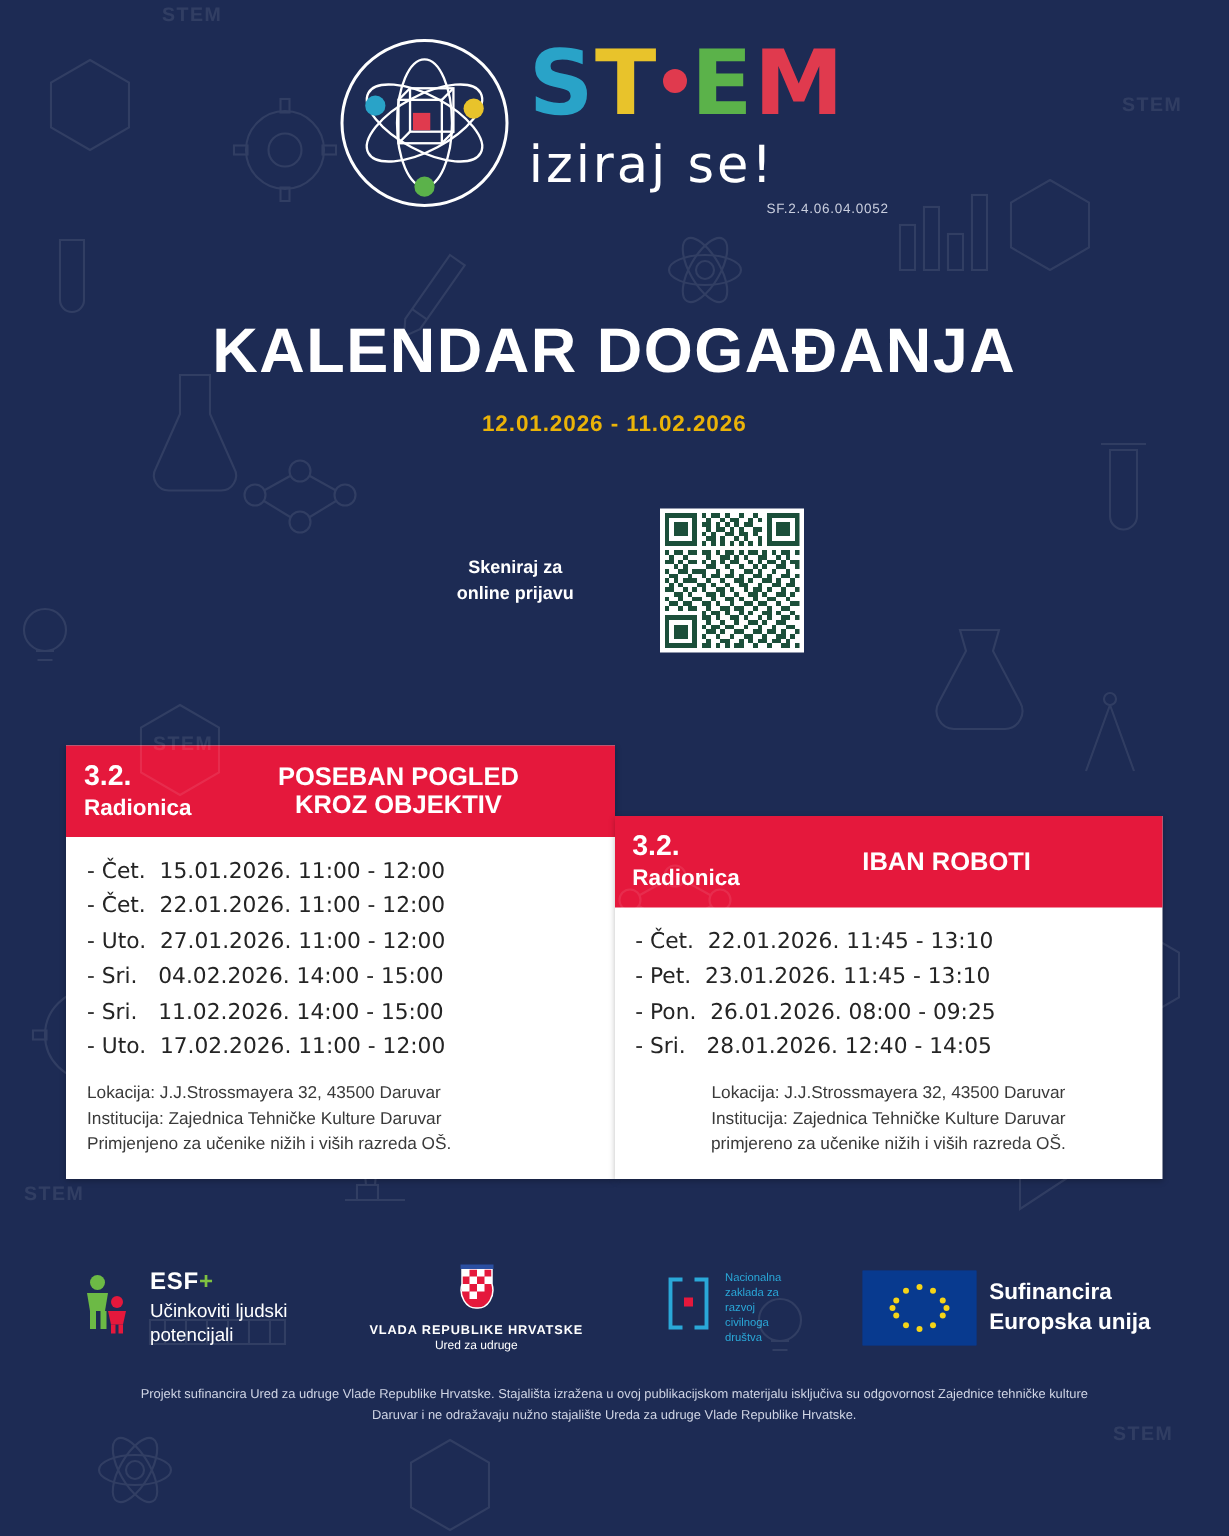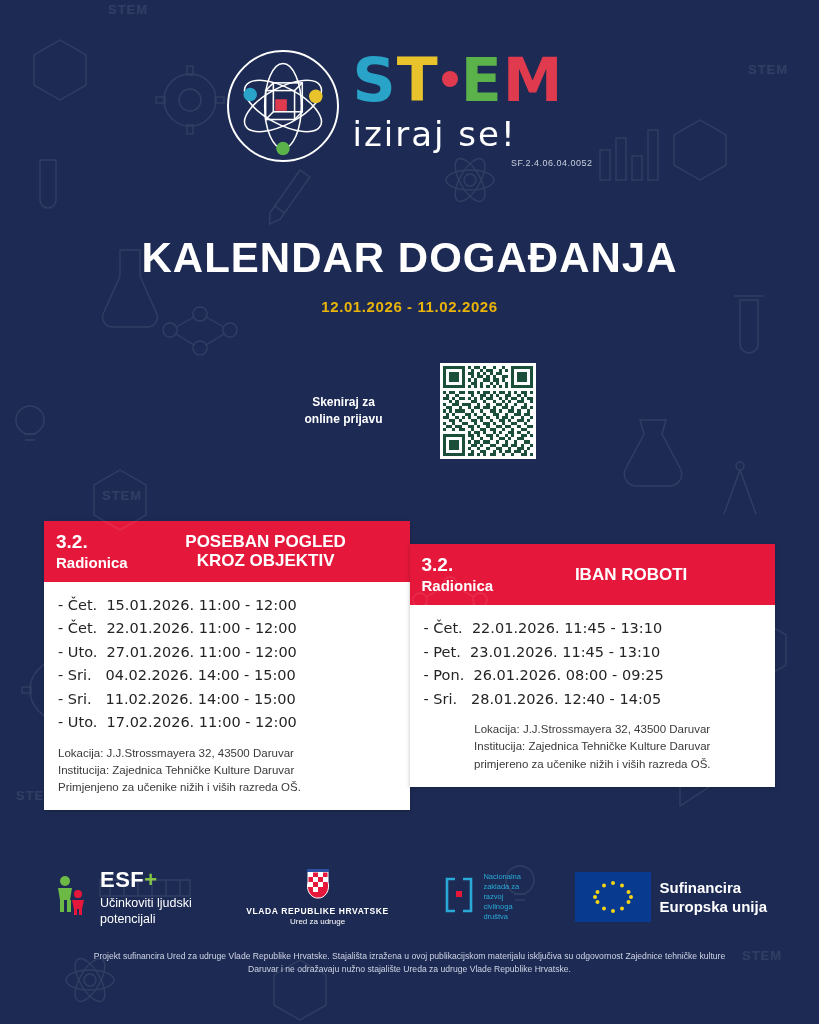--- a/index.html
+++ b/index.html
@@ -19,21 +19,21 @@
   .bg-pattern {
     position: absolute; inset: 0;
     opacity: 0.085;
     pointer-events: none;
   }
   .bg-pattern svg { width: 100%; height: 100%; }
 
   
   .logo-row {
     position: relative;
-    padding-top: 50px;
+    padding-top: 26px;
     display: flex;
     justify-content: center;
     align-items: flex-start;
     gap: 14px;
   }
   .atom-badge {
     width: 112px; height: 112px;
     border: 2px solid #ffffff;
     border-radius: 50%;
     position: relative;
@@ -114,21 +114,21 @@
     background: #ffffff;
     padding: 3px;
   }
   .qr-code svg { display: block; }
 
   
   .cards {
     margin-top: 62px;
     padding: 0 44px;
     display: flex;
-    align-items: center;
+    align-items: flex-end;
   }
   .card {
     flex: 1 1 0;
     background: #ffffff;
     box-shadow: 0 1px 4px rgba(0,0,0,0.25);
   }
   .card-head {
     background: #e5183c;
     color: #ffffff;
     display: flex;
@@ -174,21 +174,21 @@
   
   .footer-logos {
     margin-top: 56px;
     padding: 0 52px;
     display: flex;
     align-items: center;
     justify-content: space-between;
   }
   .flogo { display: flex; align-items: center; gap: 8px; }
   .esf-text { color: #ffffff; font-size: 12.5px; line-height: 1.3; }
-  .esf-text .big { font-size: 22px; font-weight: bold; letter-spacing: 0.5px; }
+  .esf-text .big { font-size: 16px; font-weight: bold; letter-spacing: 0.5px; }
   .esf-text .big .plus { color: #7fc241; }
   .vlada { text-align: center; color: #ffffff; }
   .vlada .l1 { font-size: 8.5px; font-weight: bold; letter-spacing: 0.6px; }
   .vlada .l2 { font-size: 8px; margin-top: 1px; }
   .nzcd { color: #ffffff; font-size: 7.5px; line-height: 1.35; }
   .nzcd .hl { color: #2aa8d8; }
   .eu-flag {
     width: 76px; height: 50px;
     background: #083a8f;
     position: relative;

